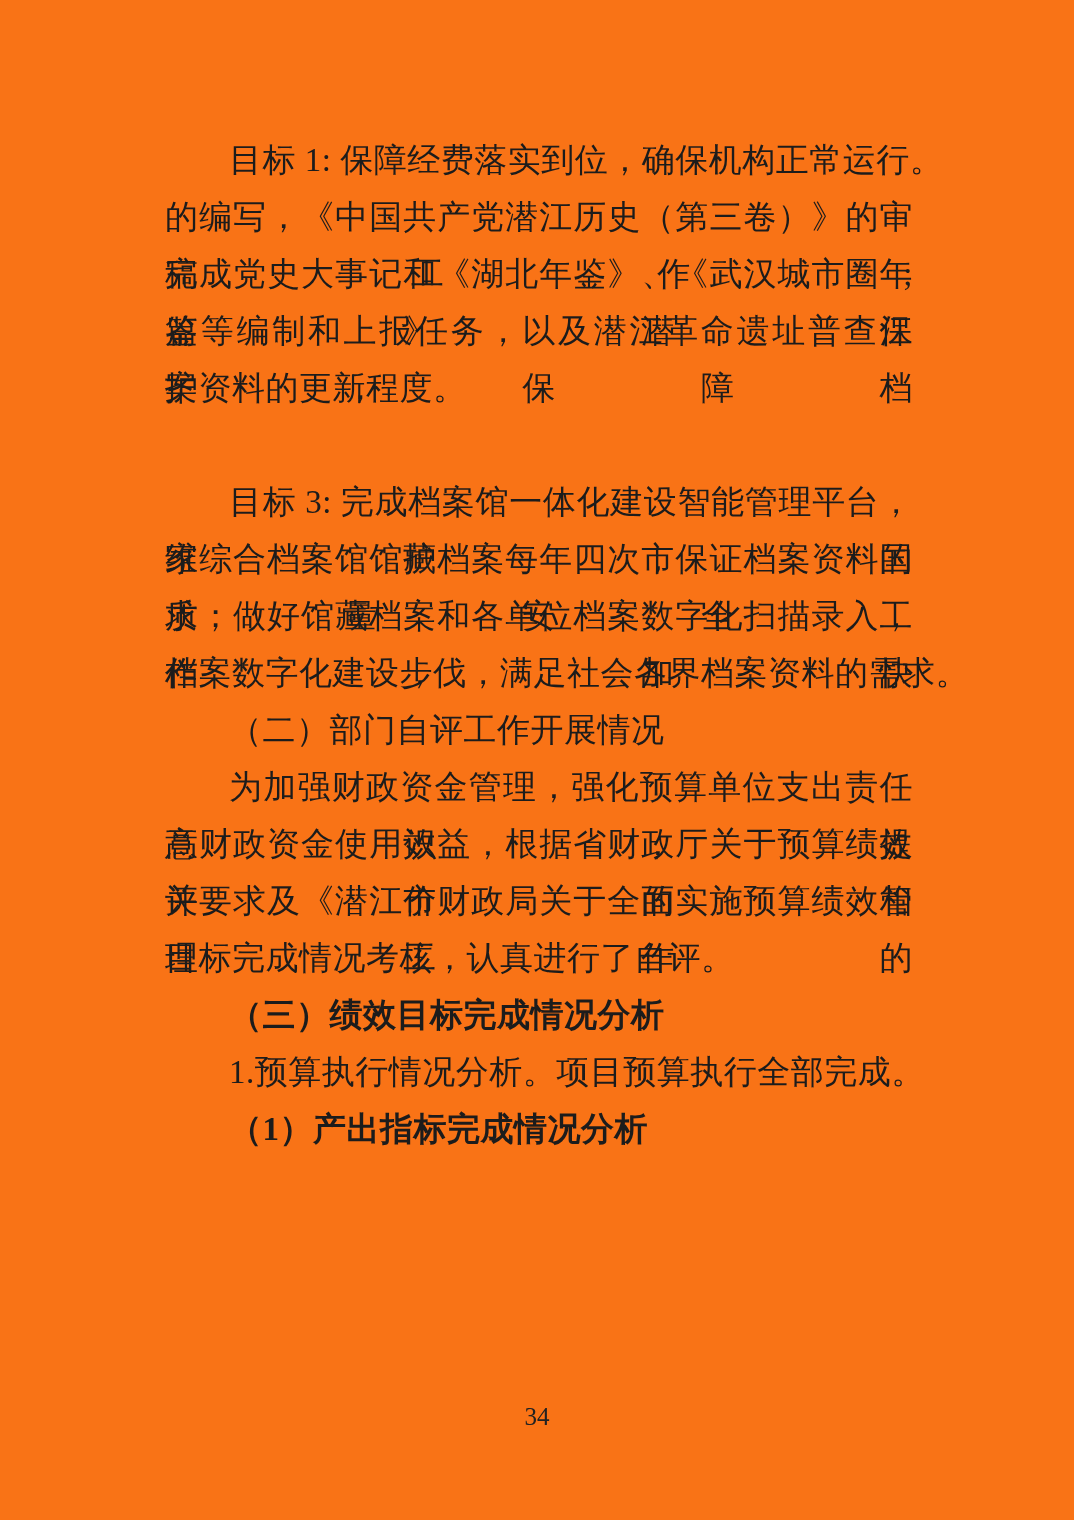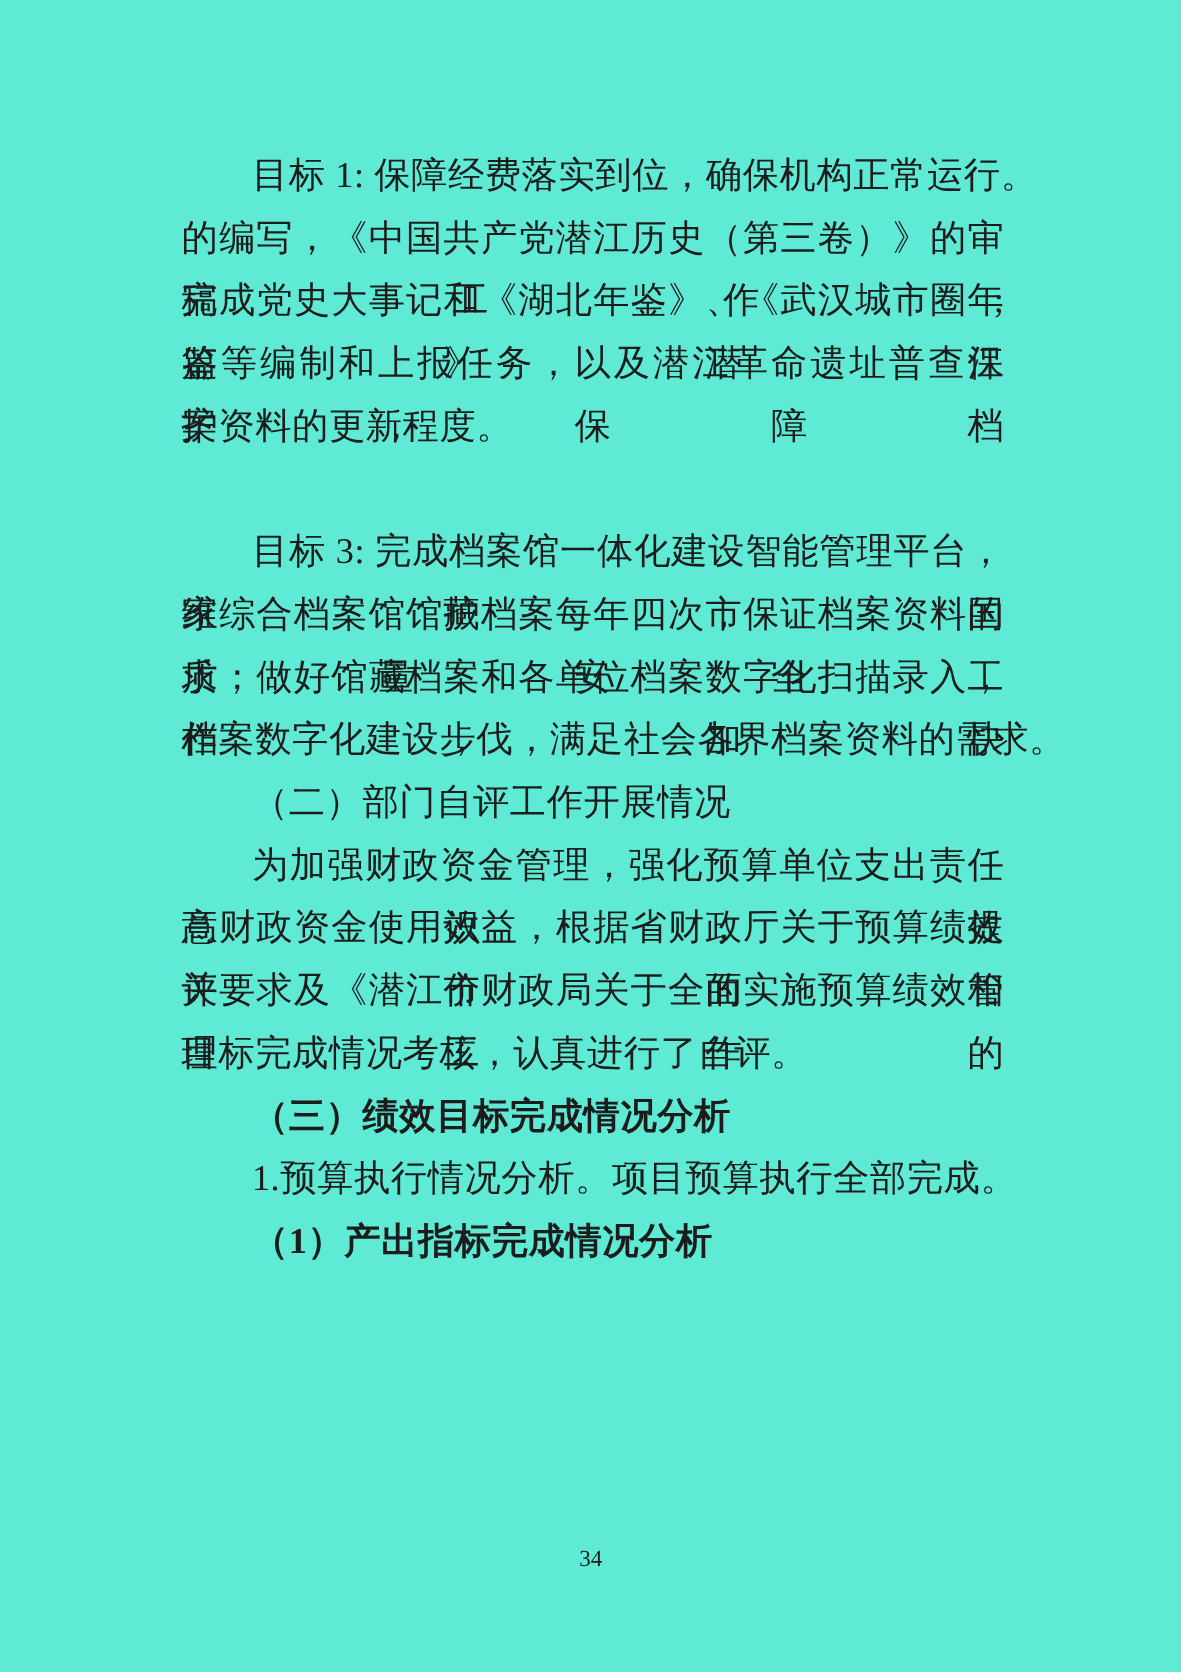--- a/index.html
+++ b/index.html
@@ -4,21 +4,21 @@
 <style>
   html, body {
     margin: 0;
     padding: 0;
     background: #ffffff;
   }
   .page {
     position: relative;
     width: 1074px;
     height: 1520px;
-    background: #5eead4;
+    background: #f97316;
     color: #1c1c1c;
     font-family: "Liberation Serif", "DejaVu Serif", serif;
     overflow: hidden;
   }
   .content {
     position: absolute;
     top: 132px;
     left: 165px;
     width: 748px;
   }
@@ -44,21 +44,21 @@
   }
   .spacer {
     height: 57px;
   }
   .page-number {
     position: absolute;
     top: 1403px;
     left: 0;
     width: 100%;
     text-align: center;
-    font-size: 21px;
+    font-size: 25px;
     line-height: 28px;
     color: #222222;
   }
 </style>
 </head>
 <body>
 
 <div class="page">
   <div class="content">
     <div class="line indent">目标 1: 保障经费落实到位，确保机构正常运行。</div>

